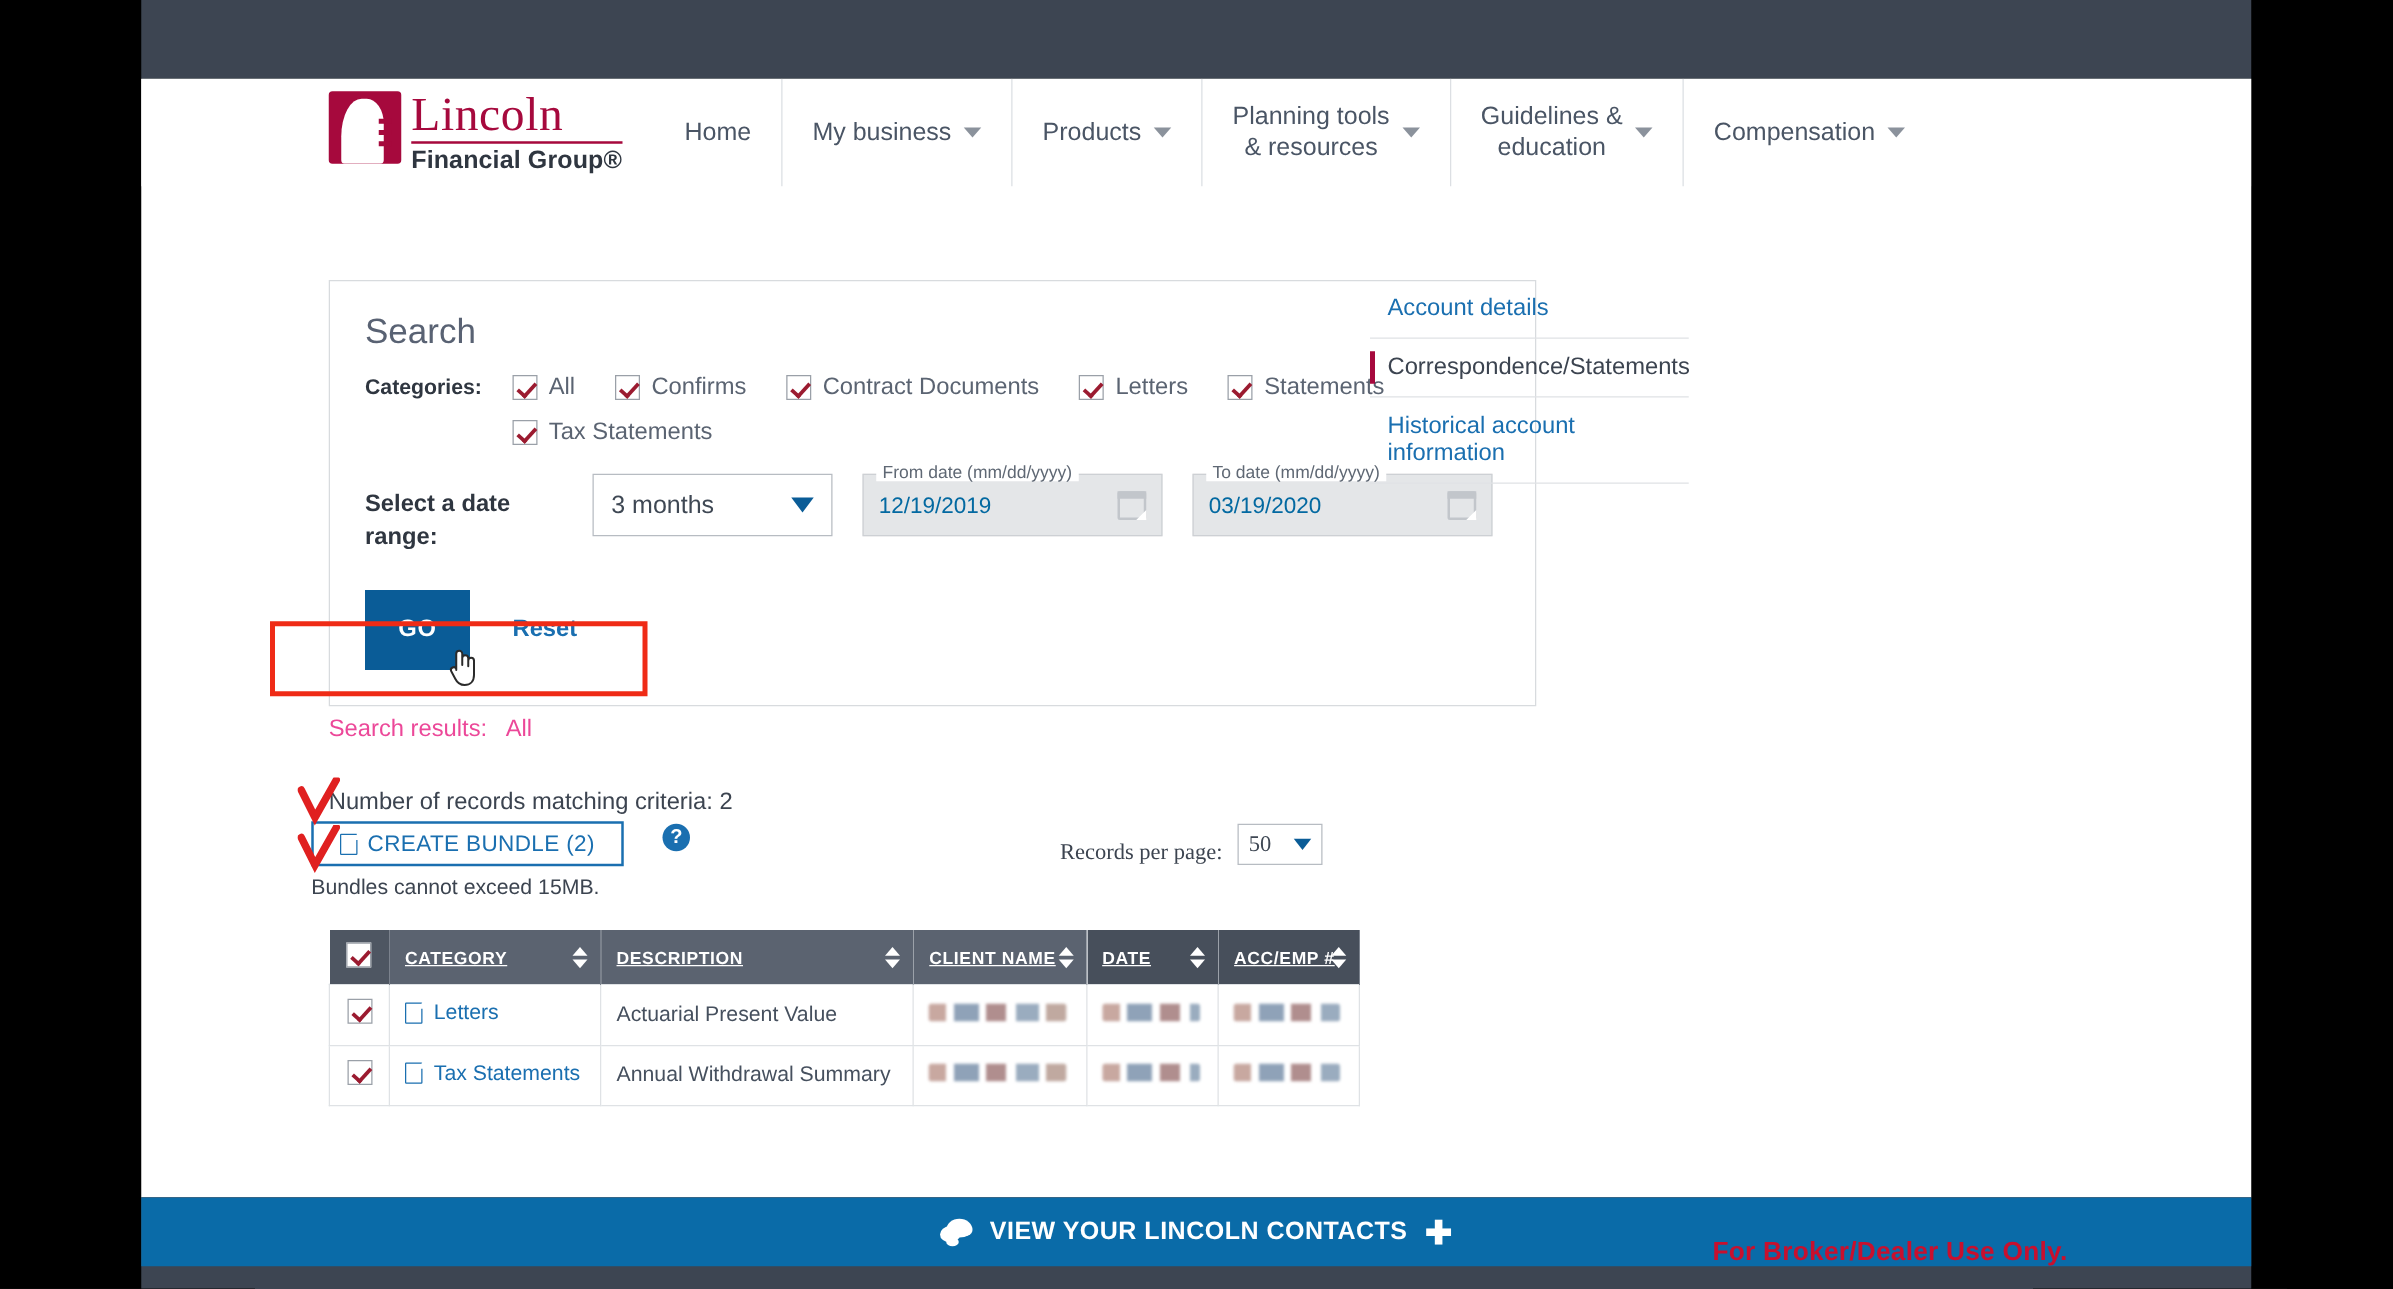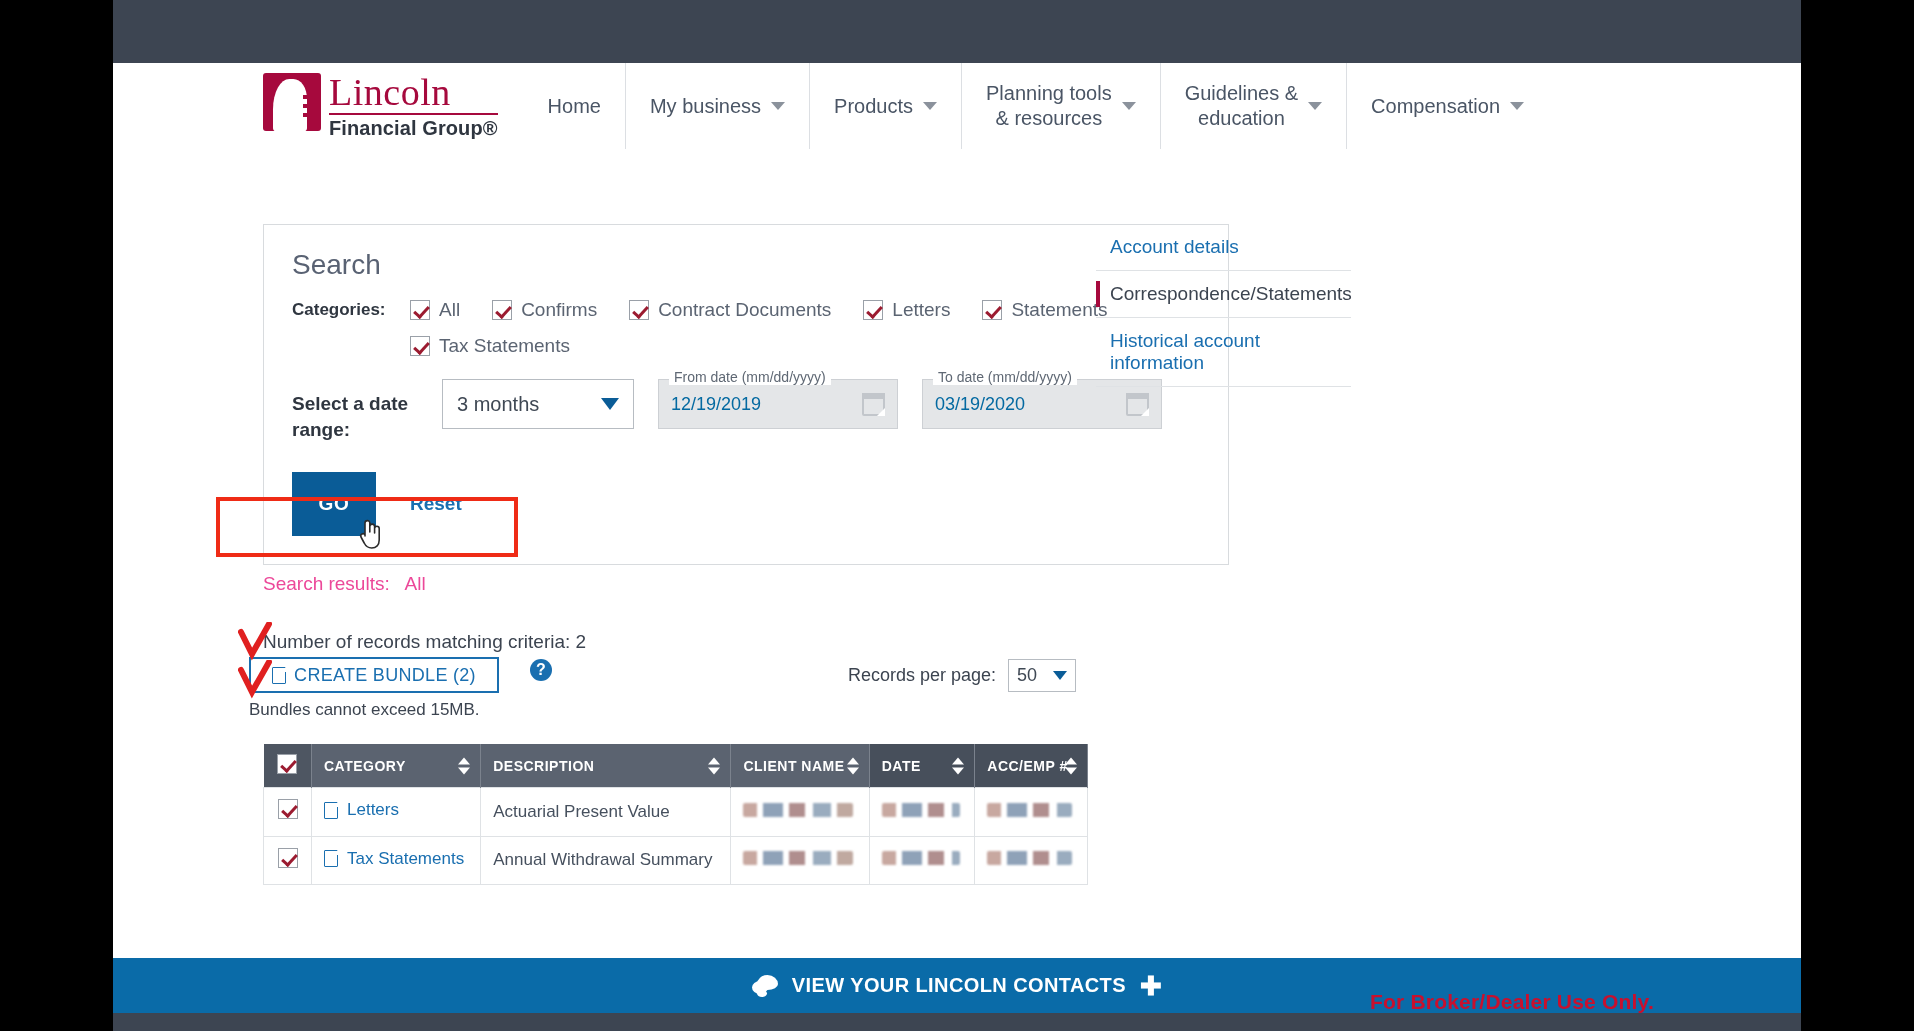--- a/index.html
+++ b/index.html
@@ -148,21 +148,21 @@
   .cat-row.second .spacer { width: 118px; flex: none; }
 
   .date-row { display: flex; align-items: flex-start; margin-top: 22px; gap: 0; }
   .date-label {
     font-size: 19px; color: #2f3640; font-weight: bold; width: 150px; flex: none;
     line-height: 1.35; padding-top: 12px;
   }
   .select-box {
     width: 192px; height: 50px; border: 1px solid #b7bcc2; background: #fff;
     display: flex; align-items: center; justify-content: space-between;
-    padding: 0 14px; flex: none; margin-right: 24px; cursor: pointer;
+    padding: 0 14px; flex: none; margin-right: 24px; cursor: pointer; margin-left: 32px;
   }
   .select-box .sel-val { font-size: 20px; color: #3f4854; }
   .caret-blue {
     width: 0; height: 0;
     border-left: 9px solid transparent;
     border-right: 9px solid transparent;
     border-top: 12px solid #0a5c97;
   }
   .date-field {
     position: relative; width: 240px; height: 50px; background: #e4e6e8;
@@ -226,21 +226,21 @@
     width: 22px; height: 22px; border-radius: 50%; background: #1a6fb0;
     color: #fff; font-size: 16px; font-weight: bold;
     display: flex; align-items: center; justify-content: center; cursor: pointer;
   }
   .bundle-note {
     position: absolute; left: 136px; top: 551px;
     font-size: 17px; color: #3c4450;
   }
   .rpp {
     position: absolute; left: 735px; top: 510px;
-    display: flex; align-items: center; gap: 12px;
+    display: flex; align-items: flex-end; gap: 12px; font-family: Liberation Serif, serif;
   }
   .rpp .rpp-label { font-size: 18px; color: #3c4450; }
   .rpp-select {
     width: 68px; height: 33px; border: 1px solid #b7bcc2; background: #fff;
     display: flex; align-items: center; justify-content: space-between;
     padding: 0 8px; cursor: pointer;
   }
   .rpp-select .v { font-size: 18px; color: #3f4854; }
   .caret-blue.sm {
     border-left-width: 7px; border-right-width: 7px; border-top-width: 9px;
@@ -248,21 +248,21 @@
 
   
   .tbl {
     position: absolute; left: 150px; top: 595px; width: 825px;
     border-collapse: collapse;
   }
   .tbl th {
     background: #5b6370; color: #fff; font-size: 14px; font-weight: bold;
     letter-spacing: .5px; text-align: left;
     padding: 13px 12px; border-right: 1px solid #7b828d;
-    white-space: nowrap; position: relative;
+    white-space: nowrap; position: relative; text-decoration: underline;
   }
   .tbl th.sel-col {
     width: 48px; background: #4e5662; text-align: center; padding: 10px 0;
   }
   .tbl th.dark { background: #474f5b; }
   .sortarrows {
     position: absolute; right: 10px; top: 50%; transform: translateY(-50%);
     display: flex; flex-direction: column; gap: 3px;
   }
   .sortarrows .up {

